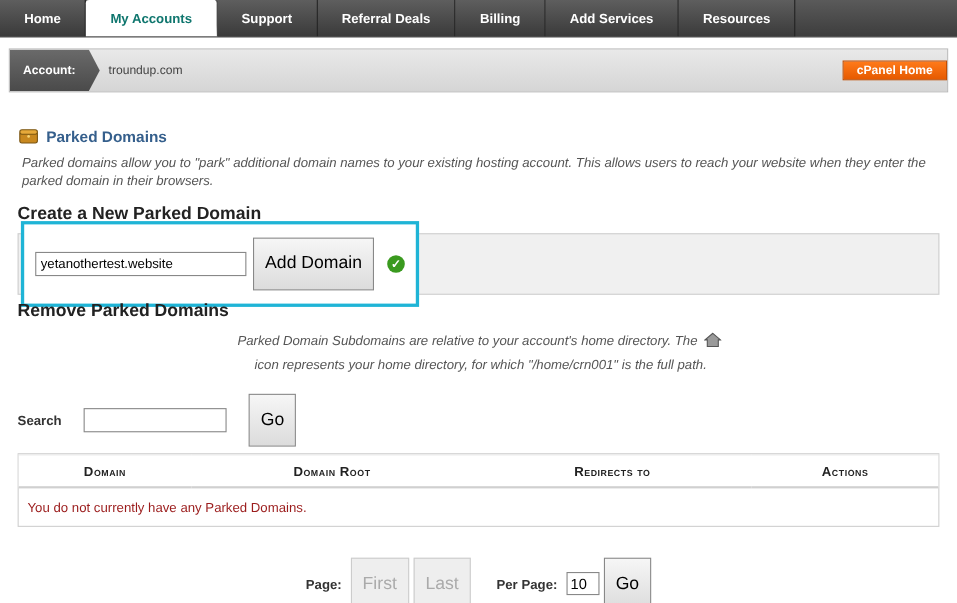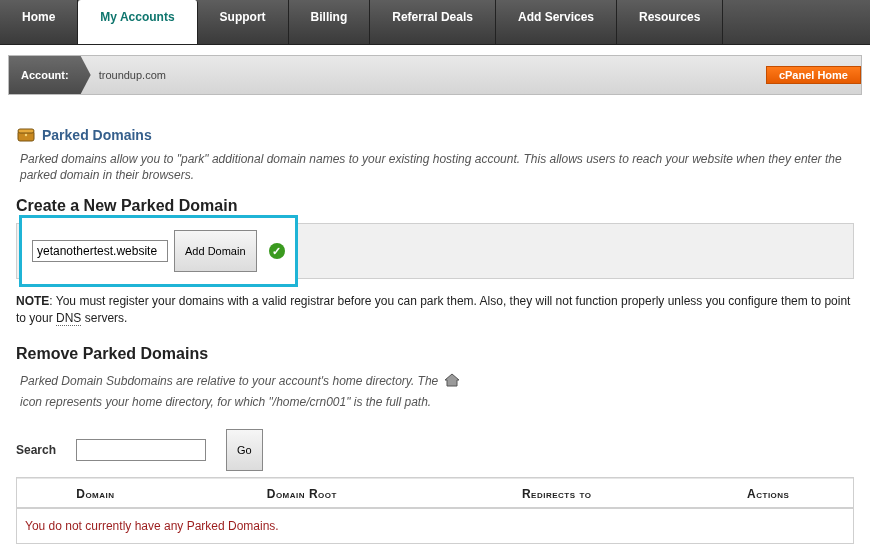--- a/index.html
+++ b/index.html
@@ -1,18 +1,18 @@
 <!DOCTYPE html>
 <html><head>
 <meta charset="utf-8">
 <style>
   * { box-sizing: border-box; margin: 0; padding: 0; }
   body { font-family: Verdana, Arial, sans-serif; font-size: 12px; background: #fff; color: #333; }
   .page { width: 870px; background: #fff; }
-  .topnav { display: flex; background: linear-gradient(#5a5a5a,#3d3d3d); border-bottom: 1px solid #222; height: 45px; }
+  .topnav { display: flex; background: linear-gradient(#5a5a5a,#3d3d3d); border-bottom: 1px solid #222; height: 34px; }
   .topnav .tab {
     flex: 0 0 auto; padding: 0 22px; line-height: 34px; color: #fff; font-weight: bold;
     text-align: center; border-right: 1px solid #222; cursor: pointer; font-size: 12px;
     background: linear-gradient(#5e5e5e,#3a3a3a);
   }
   .topnav .tab.active {
     background: #fff; color: #0f766e; border-top-left-radius: 3px; border-top-right-radius: 3px;
     position: relative; top: 0; border-bottom: none;
   }
   .acctbar { display: flex; align-items: center; background: linear-gradient(#e9e9e9,#d5d5d5);
@@ -27,28 +27,28 @@
     color:#fff; border:1px solid #c44d00; font-weight:bold; font-size:11px; padding: 2px 12px;
     cursor:pointer; }
   .content { padding: 8px 16px 20px 16px; }
   .page-head { display:flex; align-items:center; gap:6px; margin-top:22px; }
   .page-head .icon { width:20px; height:20px; }
   .page-head h2 { color:#355f8c; font-size:14px; font-weight:bold; }
   .intro { font-style: italic; color:#555; margin: 6px 0 14px 4px; line-height: 1.35; }
   .section-title { font-weight:bold; color:#222; margin: 6px 0 8px 0; font-size:16px; }
   .panel { border:1px solid #cfcfcf; background:#f0f0f0; height:56px; display:flex; align-items:center; }
   .highlight-box { border:3px solid #1fb4d6; padding: 12px 10px; background:#fff; display:flex; align-items:center; gap:6px; margin-left:2px; }
-  .text-input { border:1px solid #888; padding:3px 4px; font-size:12px; width:136px; background:#fff; font-family:inherit;}
-  .btn { background: linear-gradient(#f6f6f6,#dcdcdc); border:1px solid #888; padding:14px 10px; font-size:11px; cursor:pointer; font-family:inherit;}
+  .text-input { border:1px solid #888; padding:3px 4px; font-size:12px; width:192px; background:#fff; font-family:inherit;}
+  .btn { background: linear-gradient(#f6f6f6,#dcdcdc); border:1px solid #888; padding:14px 10px; font-size:16px; cursor:pointer; font-family:inherit;}
   .btn:disabled { color:#aaa; background:#eee; border-color:#ccc; }
   .status-ok { width:16px; height:16px; border-radius:50%; background:#3a9a1f; display:inline-flex; align-items:center; justify-content:center; color:#fff; font-size:11px; font-weight:bold; margin-left:6px; }
   .note { margin: 14px 0 18px 0; line-height:1.4; color:#222; }
   .note b { font-weight:bold; }
   .dotted { border-bottom:1px dotted #666; }
-  .remove-intro { font-style: italic; color:#555; margin: 4px 0 16px 4px; line-height:1.4; display:flex; align-items:baseline; flex-wrap:wrap; gap:4px;}
+  .remove-intro { font-style: italic; color:#555; margin: 4px 0 16px 4px; line-height:1.4; display:flex; align-items:baseline; flex-wrap:wrap; gap:4px;justify-content:center;}
   .house-icon { width:16px; height:14px; display:inline-block; vertical-align:middle; position:relative; top:2px; margin:0 2px;}
   .searchrow { margin: 18px 0 6px 0; display:flex; align-items:center; gap:20px; }
   .searchrow label { font-weight:bold; }
   .tablewrap { border:1px solid #cfcfcf; }
   table.domains { width:100%; border-collapse: collapse; }
   table.domains thead th { background:#fff; padding:8px 6px 6px 6px; font-variant: small-caps; letter-spacing:0.5px; font-size:12px; color:#222; text-align:center; border-bottom: 2px solid #d0d0d0; }
   table.domains thead th { border-top: 1px solid #e6e6e6; }
   table.domains tbody td.empty { padding:10px 8px; color:#9b1c1c; text-align:left; }
   .paginator { text-align:center; margin-top:28px; font-size:12px; }
   .paginator .lbl { font-weight:bold; margin-right:4px; }
@@ -59,22 +59,22 @@
 </style>
 </head>
 <body>
 
 <div class="page">
 
   <div class="topnav" id="topnav">
       <div class="tab">Home</div>
       <div class="tab active">My Accounts</div>
       <div class="tab">Support</div>
+      <div class="tab">Referral Deals</div>
       <div class="tab">Billing</div>
-      <div class="tab">Referral Deals</div>
       <div class="tab">Add Services</div>
       <div class="tab">Resources</div>
     </div>
 
   <div class="acctbar">
     <div class="label">Account:</div>
     <div class="domain">troundup.com</div>
     <button class="cpanel-btn">cPanel Home</button>
   </div>
 
@@ -93,23 +93,20 @@
 
     <div class="section-title">Create a New Parked Domain</div>
     <div class="panel">
       <div class="highlight-box">
         <input type="text" class="text-input" value="yetanothertest.website" style="">
         <button class="btn">Add Domain</button>
         <span class="status-ok">✓</span>
       </div>
     </div>
 
-    <p class="note">
-      <b>NOTE</b><span>: You must register your domains with a valid registrar before you can park them. Also, they will not function properly unless you configure them to point to your </span><span class="dotted">DNS</span><span> servers.</span>
-    </p>
 
     <div class="section-title">Remove Parked Domains</div>
     <p class="remove-intro">
       <span>Parked Domain Subdomains are relative to your account's home directory. The</span>
       <span class="house-icon">
         <svg viewBox="0 0 16 14" width="16" height="14">
           <polygon points="8,1 15,7 13,7 13,13 3,13 3,7 1,7" fill="#9a9a9a" stroke="#555"></polygon>
         </svg>
       </span>
       <span>icon represents your home directory, for which "/home/crn001" is the full path.</span>

